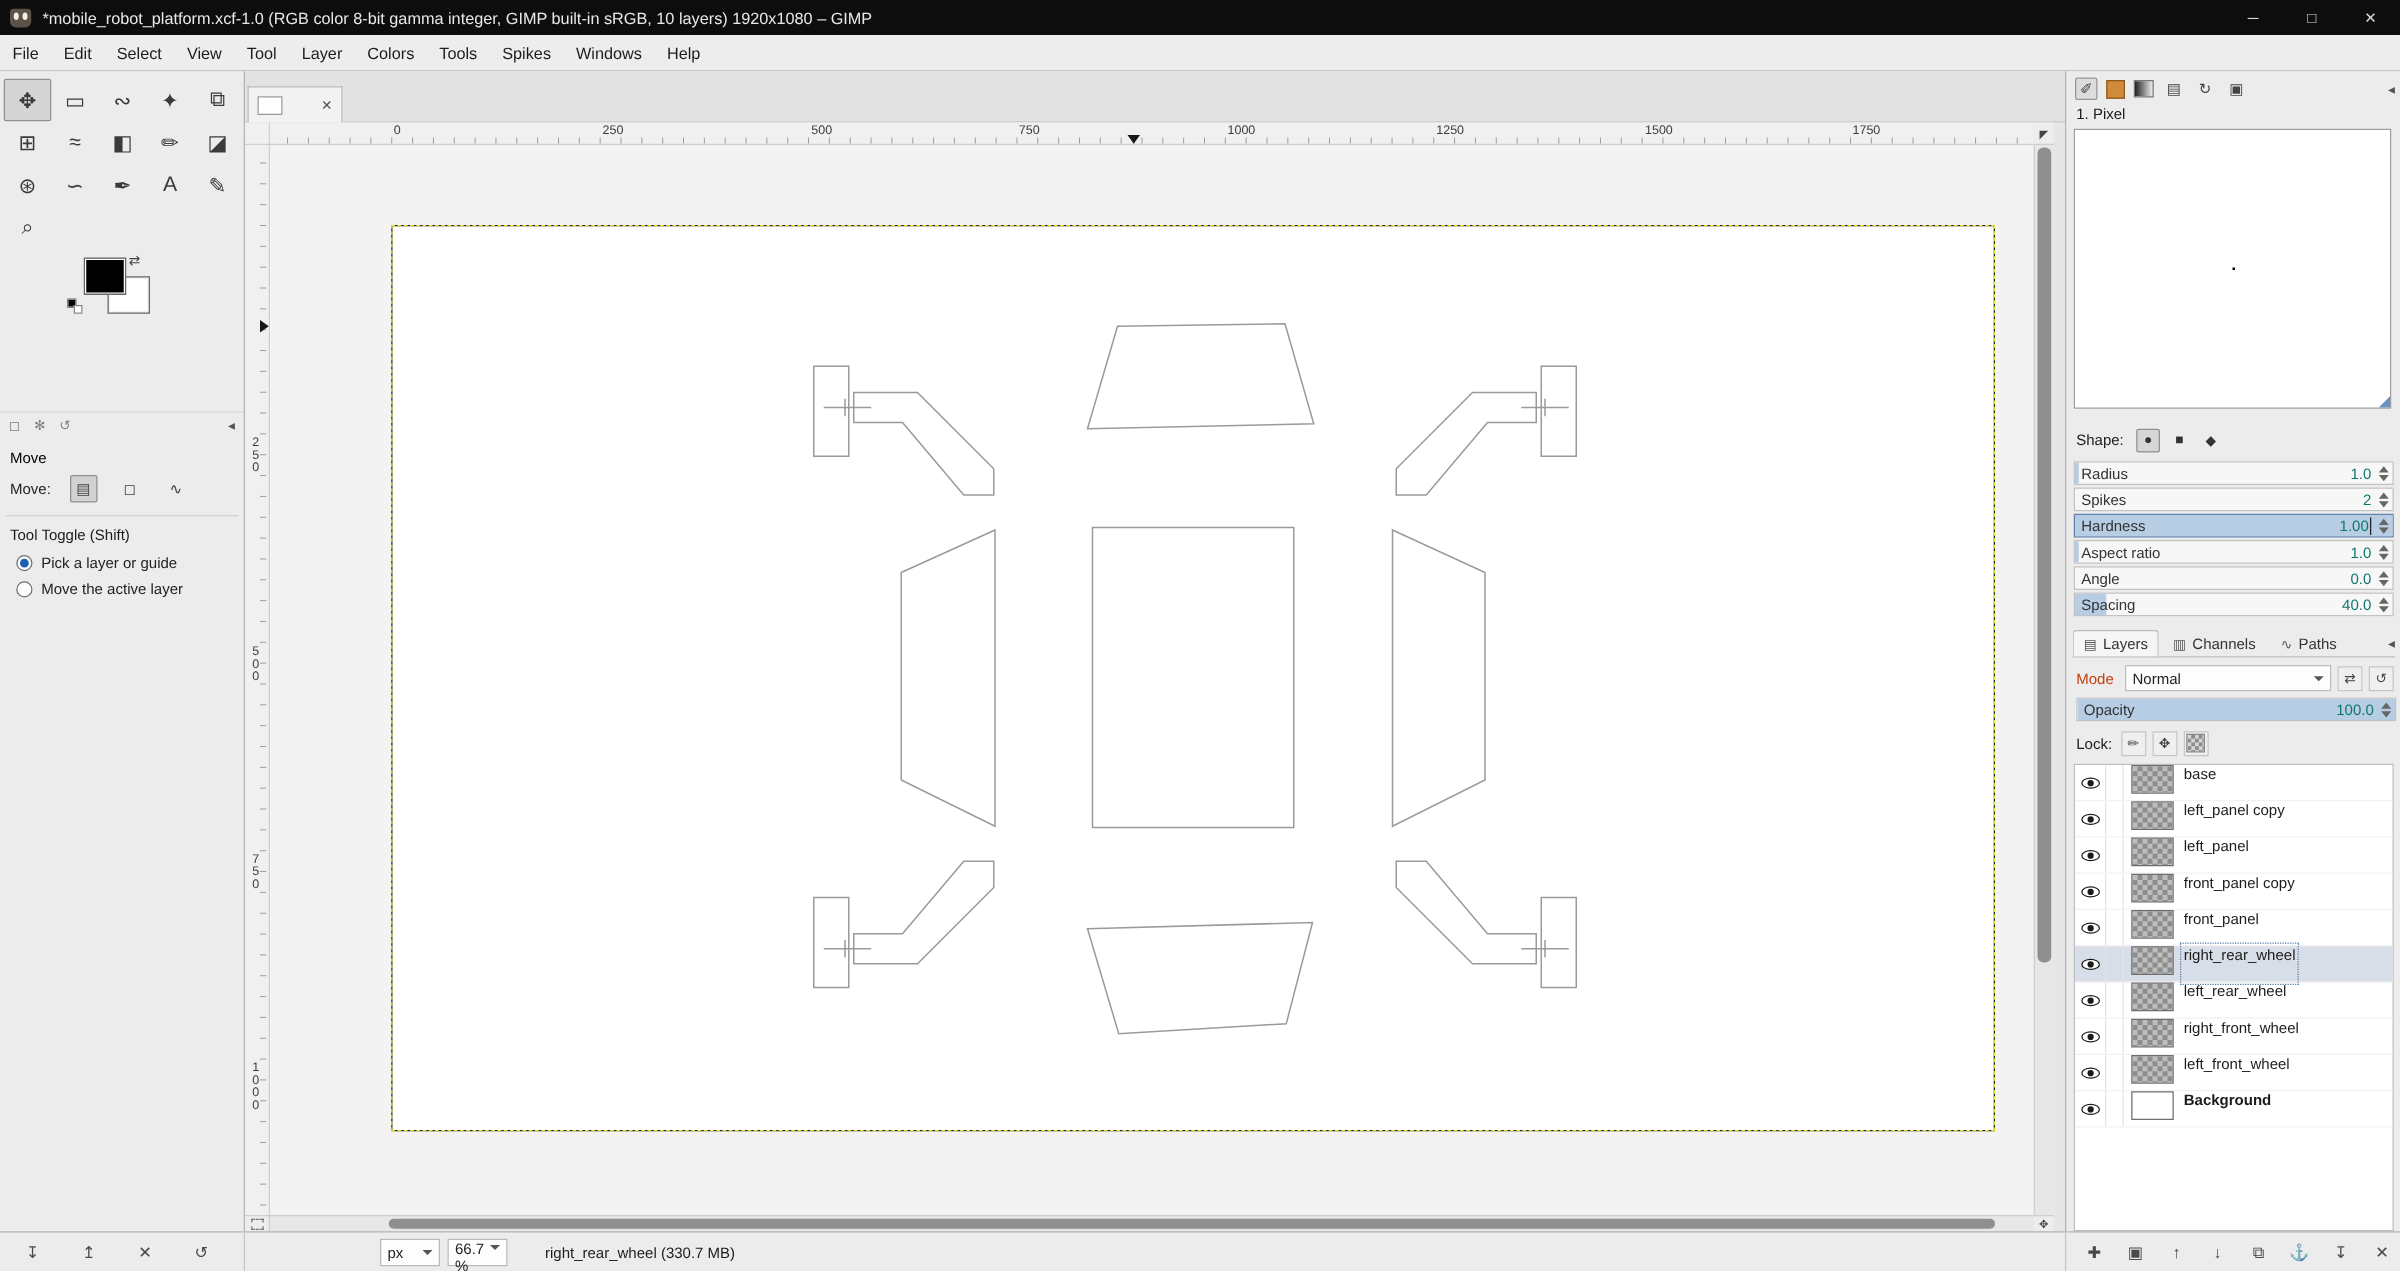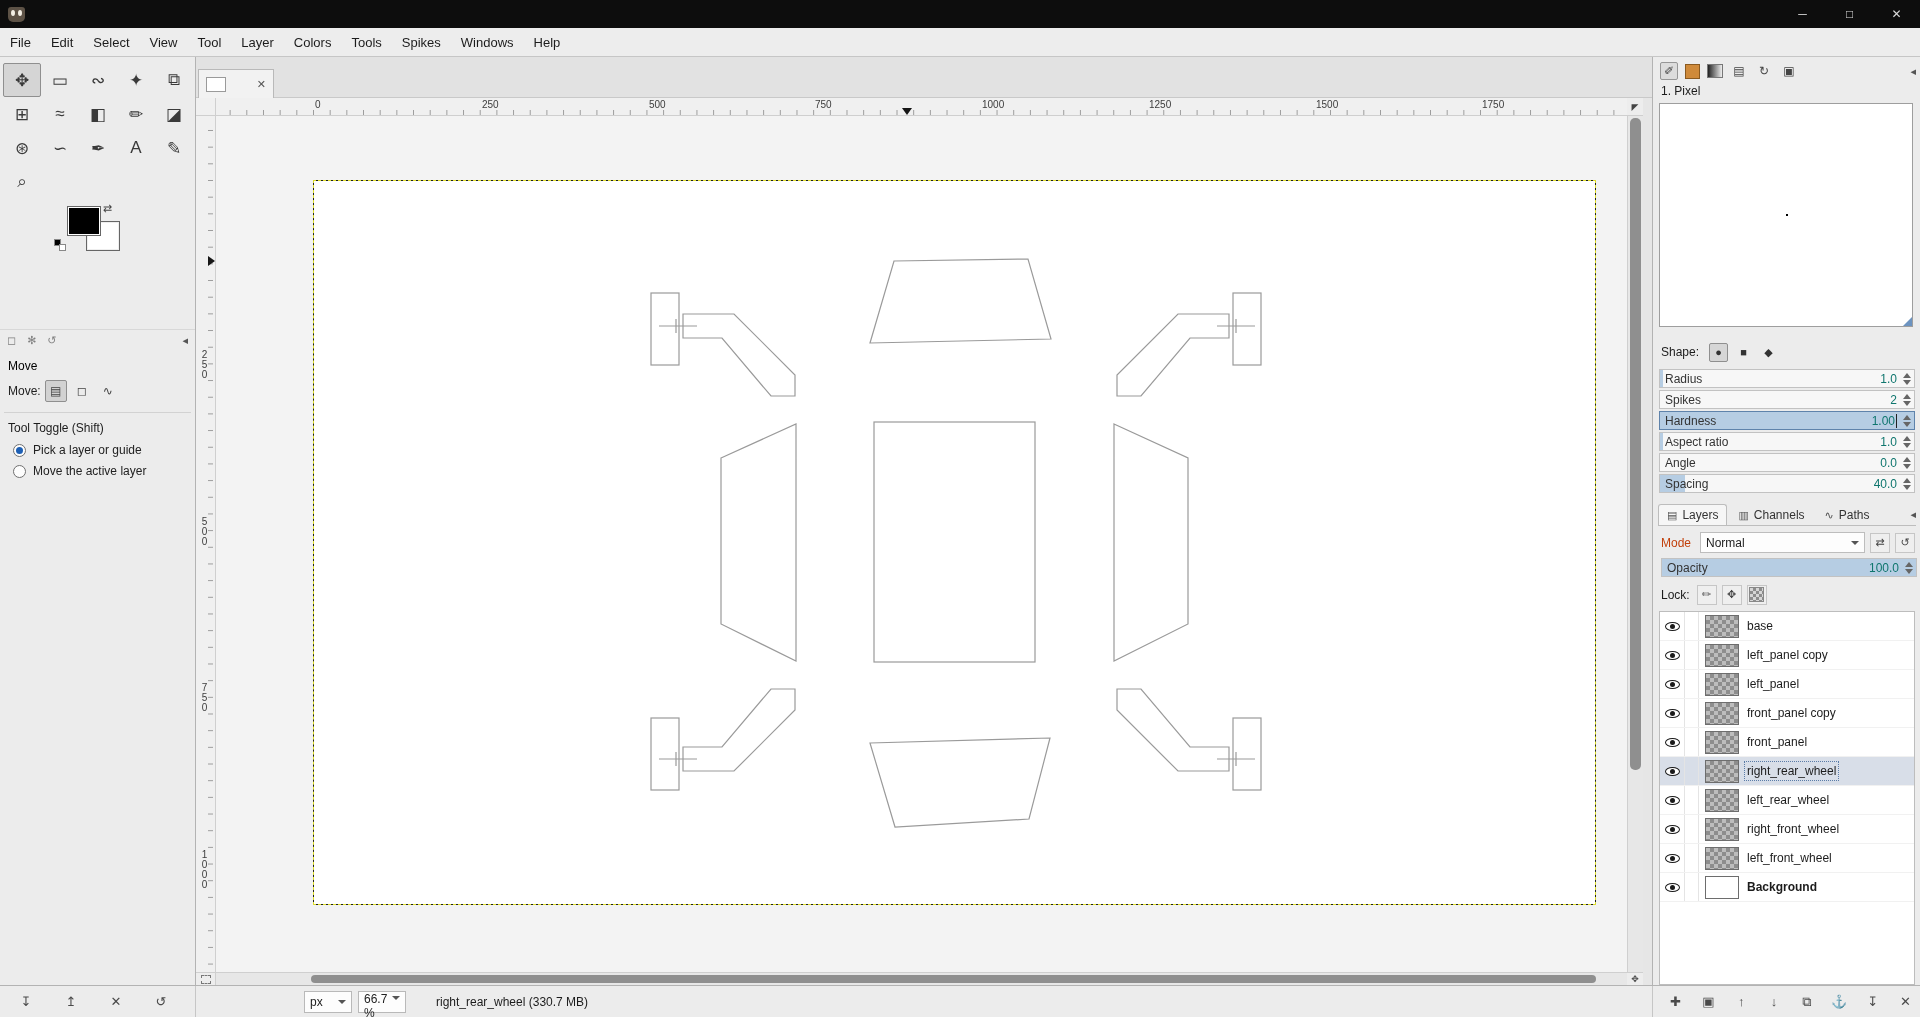--- a/index.html
+++ b/index.html
@@ -29,21 +29,21 @@
   #bg-swatch{position:absolute;left:87px;top:19px;width:30px;height:26px;background:#fff;border:1px solid #eee;outline:1px solid #666}
   #swap-colors{position:absolute;left:103px;top:-1px;font-size:11px;color:#444}
   #mini-colors{position:absolute;left:54px;top:36px;width:13px;height:13px}
   #mini-colors .b{position:absolute;left:0;top:0;width:7px;height:7px;background:#000;border:1px solid #888;box-sizing:border-box}
   #mini-colors .w{position:absolute;left:5px;top:5px;width:7px;height:7px;background:#fff;border:1px solid #888;box-sizing:border-box}
   #tool-options{position:absolute;left:0;top:272px;width:195px}
   #to-header{height:20px;display:flex;align-items:center;padding:0 7px;color:#808080;border-top:1px solid #d8d8d8}
   .hicon{margin-right:11px;font-size:11px}
   .collapse{margin-left:auto;color:#555;font-size:11px}
   #to-title{padding:9px 8px 3px 8px;color:#000000}
-  #move-row{display:flex;align-items:center;padding:4px 8px;gap:4px}
+  #move-row{display:flex;align-items:center;padding:4px 8px;gap:15px}
   .mini-btn{width:22px;height:22px;border:1px solid transparent;display:flex;align-items:center;justify-content:center;font-size:12px;color:#444;box-sizing:border-box}
   .mini-btn.sel{background:#d2d2d2;border-color:#8f8f8f;border-radius:2px}
   .sep{border:none;border-top:1px solid #d2d2d2;margin:6px 4px}
   #toggle-label{padding:2px 8px 5px 8px;color:#1c1c1c}
   .radio-row{display:flex;align-items:center;gap:7px;padding:3px 8px 4px 13px}
   .radio{width:13px;height:13px;border:1px solid #707070;border-radius:50%;background:#fdfdfd;position:relative;box-sizing:border-box;flex:none}
   .radio.sel::after{content:"";position:absolute;left:2px;top:2px;width:7px;height:7px;border-radius:50%;background:#1d5fb4}
 
   
   #canvas-zone{position:absolute;left:196px;top:57px;width:1456px;height:928px;background:#e6e6e6}
@@ -104,21 +104,21 @@
   #ld-collapse{margin-left:auto;margin-bottom:4px}
   #mode-row{position:absolute;left:8px;top:475px;width:254px;height:21px;display:flex;align-items:center;gap:5px}
   #mode-row .lbl{color:#c2410c;margin-right:4px}
   .select{flex:1;height:21px;border:1px solid #bdbdbd;background:#fdfdfd;display:flex;align-items:center;padding:0 5px;box-sizing:border-box}
   .darr{width:0;height:0;border:4px solid transparent;border-top-color:#555;margin-left:auto;margin-top:4px}
   .sq-btn{width:20px;height:20px;display:flex;align-items:center;justify-content:center;font-size:11px;color:#444;border:1px solid #c6c6c6;background:#efefef;box-sizing:border-box}
   #opacity-row{position:absolute;left:8px;top:501px;width:256px}
   #lock-row{position:absolute;left:8px;top:527px;width:254px;height:21px;display:flex;align-items:center;gap:5px}
   #lock-row .lbl{color:#1c1c1c;margin-right:2px}
   #layer-list{position:absolute;left:6px;top:554px;width:256px;bottom:0;background:#fff;border:1px solid #bdbdbd;box-sizing:border-box}
-  .layer-row{display:flex;align-items:center;height:28px;border-bottom:1px solid #f1f1f1}
+  .layer-row{display:flex;height:28px;border-bottom:1px solid #f1f1f1}
   .layer-row.sel{background:#d8dee8}
   .eye-cell{width:24px;display:flex;align-items:center;justify-content:center;border-right:1px solid #e4e4e4;align-self:stretch}
   .chain-cell{width:13px;border-right:1px solid #e4e4e4;align-self:stretch}
   .eye{width:15px;height:9px;border:1px solid #1a1a1a;border-radius:50%;position:relative;background:#fff;box-sizing:border-box}
   .eye::after{content:"";position:absolute;left:4px;top:1px;width:5px;height:5px;background:#1a1a1a;border-radius:50%}
   .thumb{width:34px;height:23px;border:1px solid #6d6d6d;margin-left:6px;box-sizing:border-box;flex:none;
          background:repeating-conic-gradient(#8d8d8d 0% 25%,#bdbdbd 0% 50%);background-size:8px 8px}
   .thumb.white{background:#fff}
   .lname{margin-left:8px;color:#1c1c1c;white-space:nowrap}
   .layer-row.sel .lname{outline:1px dotted #5a7ca8;outline-offset:2px}
@@ -133,20 +133,21 @@
   #zoom-combo{position:absolute;left:358px;top:5px;width:48px;height:22px;border:1px solid #b9b9b9;background:#fdfdfd;display:flex;align-items:flex-start;padding:0 5px;box-sizing:border-box}
   #status-msg{position:absolute;left:436px;top:0;height:100%;display:flex;align-items:center;color:#1c1c1c}
   #bb-right{position:absolute;left:1652px;top:0;width:268px;height:100%;display:flex;align-items:center;gap:4px;padding-left:8px;border-left:1px solid #c6c6c6;box-sizing:border-box}
   .bb-sm{width:27px;height:25px;display:flex;align-items:center;justify-content:center;font-size:13px;color:#4a4a4a;border:1px solid transparent}
 </style>
 </head>
 <body>
 
 <div id="titlebar">
   <span id="gimp-logo"></span>
+  <span id="title-text">*mobile_robot_platform.xcf-1.0 (RGB color 8-bit gamma integer, GIMP built-in sRGB, 10 layers) 1920x1080 – GIMP</span>
   <div id="win-buttons">
     <div class="winbtn">─</div>
     <div class="winbtn">□</div>
     <div class="winbtn">✕</div>
   </div>
 </div>
 
 <div id="menubar">
   <span class="menu-item">File</span>
   <span class="menu-item">Edit</span>

